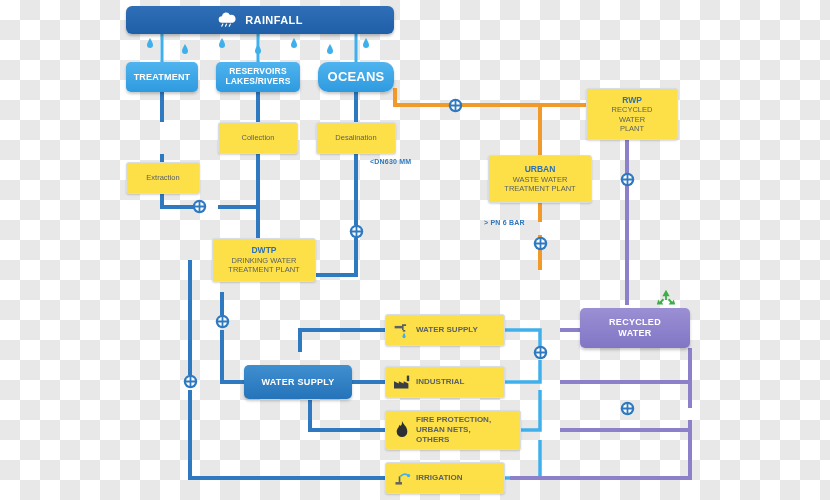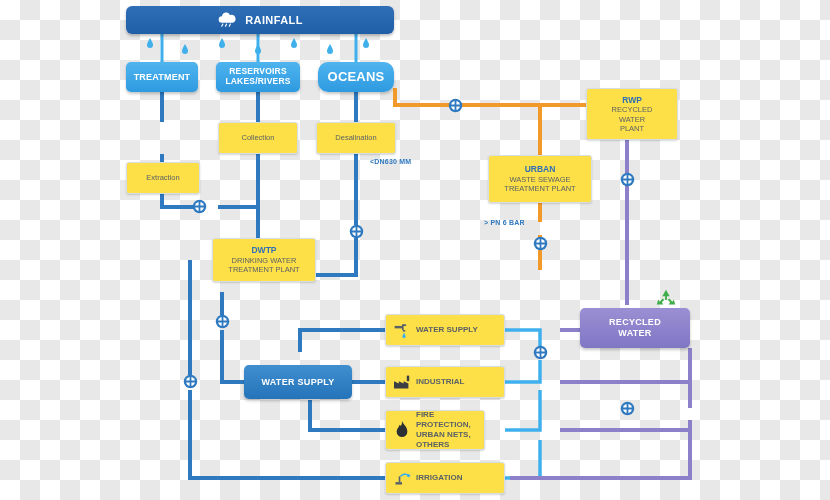--- a/index.html
+++ b/index.html
@@ -240,21 +240,21 @@
   <div class="label-note" style="left:484px;top:219px;">&gt; PN 6 BAR</div>
 
   <div class="node whitebox" style="left:212px;top:238px;width:104px;height:44px;flex-direction:column;">
     <span class="wb-title">DWTP</span>
     <span class="wb-sub">DRINKING WATER</span>
     <span class="wb-sub">TREATMENT PLANT</span>
   </div>
 
   <div class="node whitebox" style="left:488px;top:155px;width:104px;height:48px;flex-direction:column;">
     <span class="wb-title">URBAN</span>
-    <span class="wb-sub">WASTE SEWAGE</span>
+    <span class="wb-sub">WASTE WATER</span>
     <span class="wb-sub">TREATMENT PLANT</span>
   </div>
 
   <div class="node whitebox" style="left:586px;top:88px;width:92px;height:52px;flex-direction:column;">
     <span class="wb-title">RWP</span>
     <span class="wb-sub">RECYCLED</span>
     <span class="wb-sub">WATER</span>
     <span class="wb-sub">PLANT</span>
   </div>
 
@@ -283,21 +283,21 @@
   <div class="node whitebox left" style="left:385px;top:366px;width:120px;height:32px;color:#5b6166;font-weight:bold;font-size:8px;">
     <span class="icon-left">
       <svg width="20" height="16" viewBox="0 0 24 20">
         <path d="M2 18 v-9 l6 3 v-3 l6 3 v-3 l6 3 v6z" fill="#3a3f44"></path>
         <path d="M18 9 v-7 h3 v7z" fill="#3a3f44"></path>
       </svg>
     </span>
     <span class="txt">INDUSTRIAL</span>
   </div>
 
-  <div class="node whitebox left" style="left:385px;top:410px;width:100px;height:40px;color:#5b6166;font-weight:bold;font-size:8px;flex-direction:column;align-items:flex-start;justify-content:center;">
+  <div class="node whitebox left" style="left:385px;top:410px;width:136px;height:40px;color:#5b6166;font-weight:bold;font-size:8px;flex-direction:column;align-items:flex-start;justify-content:center;">
     <span class="icon-left">
       <svg width="16" height="20" viewBox="0 0 18 22">
         <path d="M9 1 C11 6 15 7 15 13 a6 6 0 0 1 -12 0 C3 9 6 8 6 5 C7.5 7 9 7 9 1z" fill="#2b3034"></path>
       </svg>
     </span>
     <span class="txt">FIRE PROTECTION,</span>
     <span class="txt">URBAN NETS,</span>
     <span class="txt">OTHERS</span>
   </div>
 

